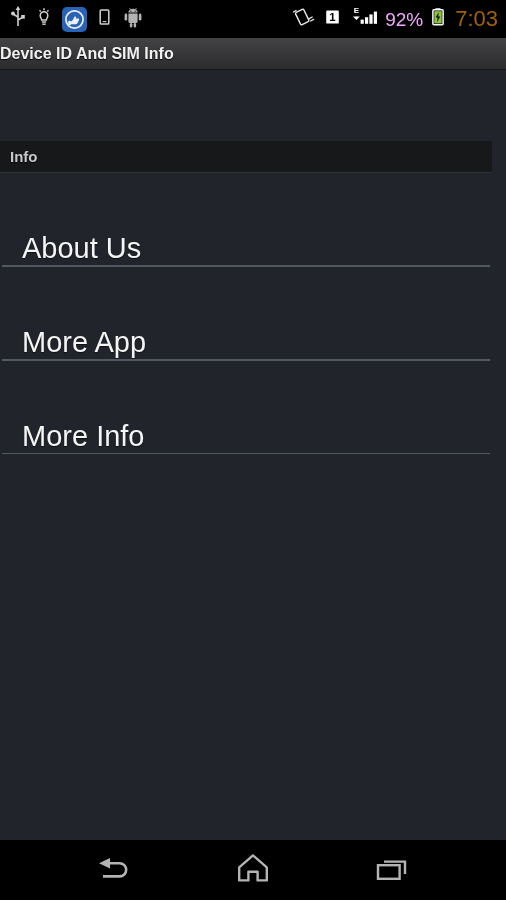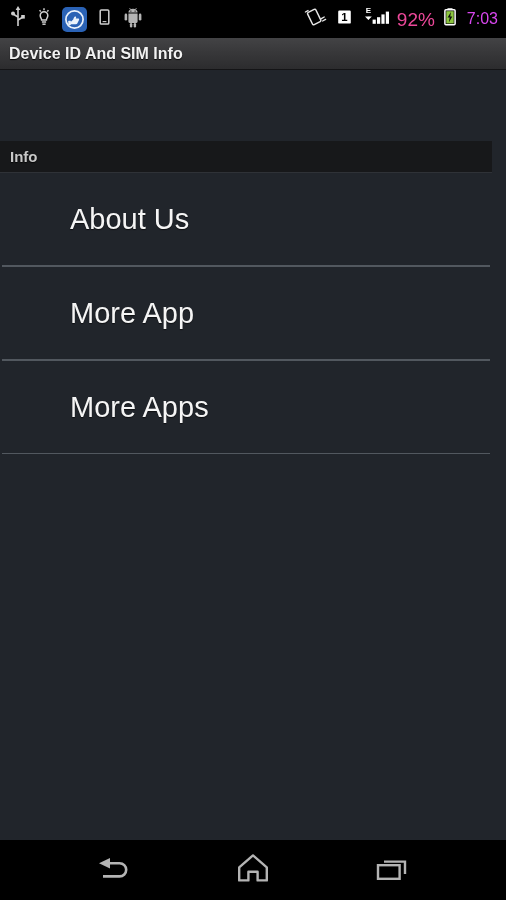--- a/index.html
+++ b/index.html
@@ -38,30 +38,30 @@
     flex: 0 0 auto;
   }
   .status-right {
     margin-left: auto;
     display: flex;
     align-items: center;
     gap: 7px;
   }
   .sicon { display: block; flex: 0 0 auto; }
   .status-text {
-    color: #ec4899;
+    color: #f0abfc;
     font-size: 19px;
     font-weight: normal;
     letter-spacing: 0px;
     line-height: 1;
     white-space: nowrap;
   }
   .clock-text {
-    color: #d946ef;
-    font-size: 16px;
+    color: #a16207;
+    font-size: 22px;
     line-height: 1;
     white-space: nowrap;
     margin-left: 2px;
   }
   .cleaner-badge {
     width: 25px; height: 25px;
     border-radius: 5px;
     background: #2a62b5;
     display: flex;
     align-items: center;
@@ -77,21 +77,20 @@
     background: linear-gradient(to bottom, #434345 0%, #38383a 45%, #2c2c2e 100%);
     border-bottom: 1px solid #141416;
     box-sizing: border-box;
     display: flex;
     align-items: center;
   }
   .title-text {
     color: #f2f2f2;
     font-size: 16px;
     font-weight: bold;
-    padding-left: 9px;
     text-shadow: 0 1px 1px rgba(0,0,0,0.85);
     white-space: nowrap;
   }
 
   
   .content {
     position: absolute;
     top: 71px; left: 0;
     width: 492px;
     height: 769px;
@@ -117,25 +116,24 @@
     padding-left: 10px;
     text-shadow: 0 1px 1px rgba(0,0,0,0.8);
     white-space: nowrap;
   }
   .list {
     background: #21252b;
   }
   .list-item {
     height: 92px;
     display: flex;
-    align-items: center;
+    align-items: flex-end;
     box-sizing: border-box;
     background: #21252b;
     position: relative;
-    padding-left: 48px;
   }
   .list-item-label {
     color: #f5f5f5;
     font-size: 29px;
     font-weight: normal;
     padding-left: 22px;
     white-space: nowrap;
     text-shadow: 0 1px 1px rgba(0,0,0,0.6);
   }
   .divider {
@@ -309,21 +307,21 @@
       <div class="divider"></div>
 
       <div class="list-item">
         <span class="list-item-label">More App</span>
       </div>
       <div class="divider"></div>
 
       <div class="divider"></div>
 
       <div class="list-item">
-        <span class="list-item-label">More Apps</span>
+        <span class="list-item-label">More Info</span>
       </div>
       <div class="divider"></div>
 
     </div>
   </div>
 
   <div class="nav-bar">
 
     <div class="nav-btn nav-back">
       <span>

